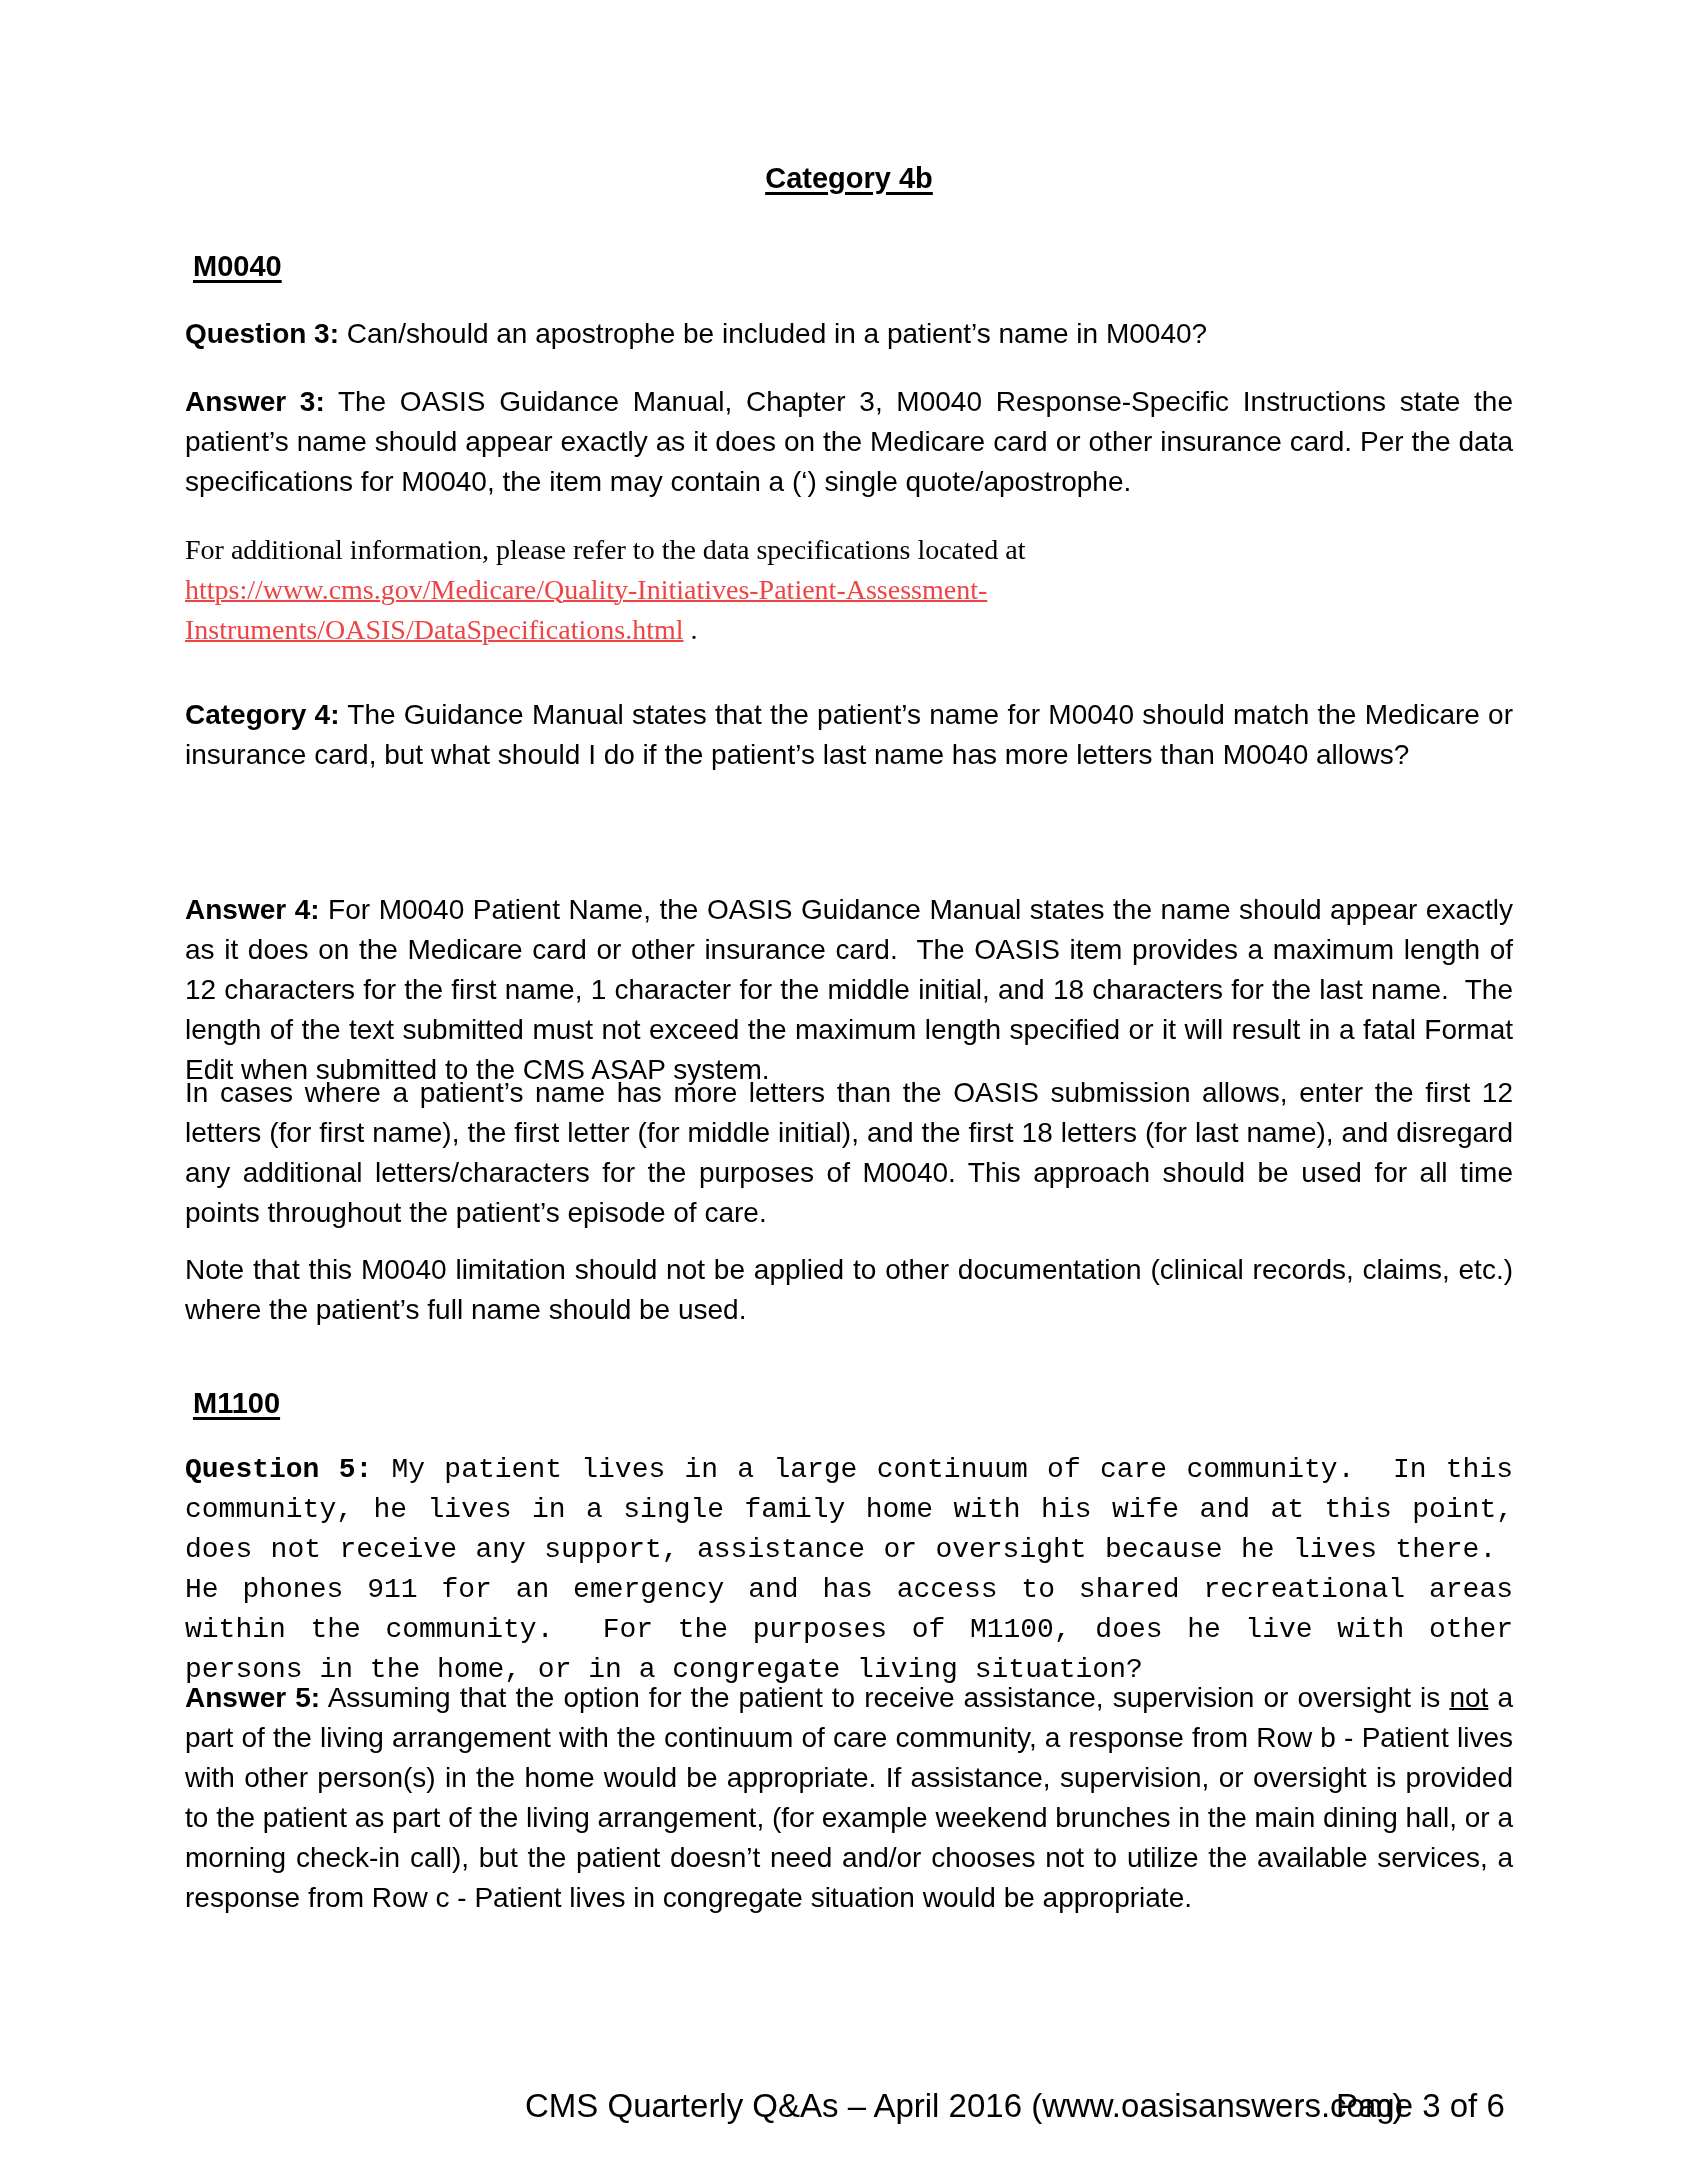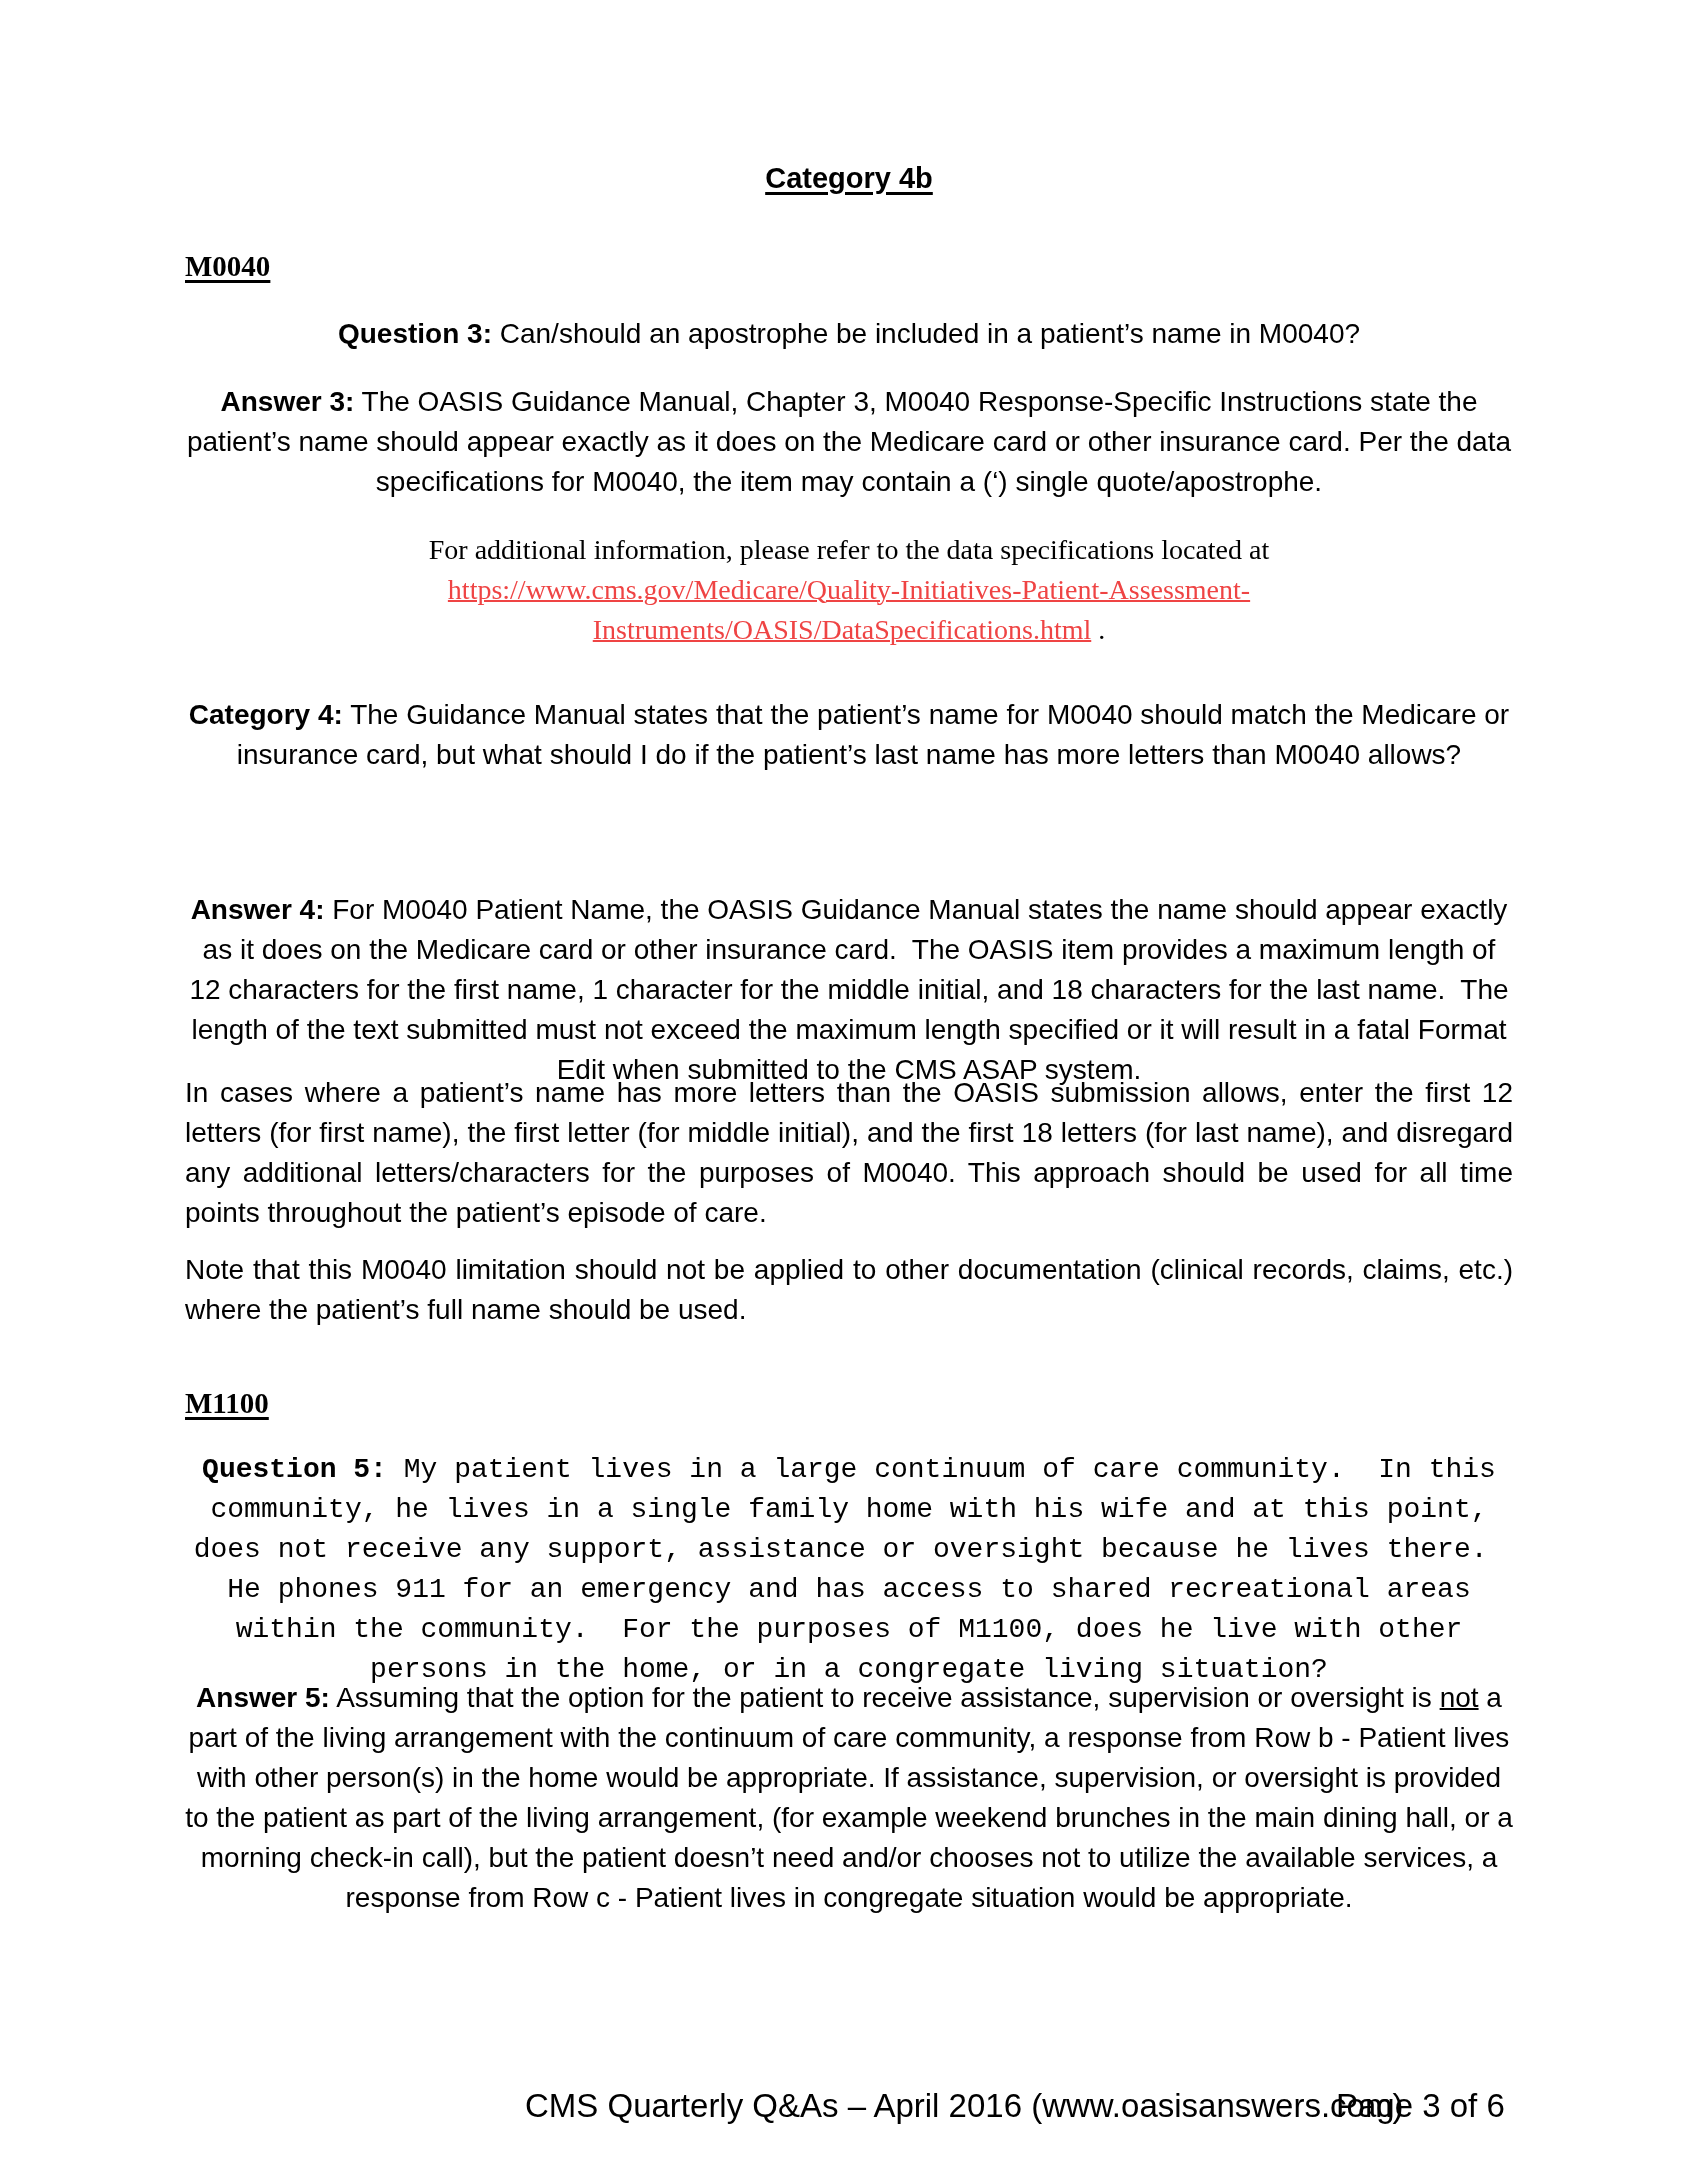--- a/index.html
+++ b/index.html
@@ -4,24 +4,24 @@
 <style>
   html, body { margin: 0; padding: 0; background: #ffffff; }
   body { width: 1683px; height: 2178px; position: relative; overflow: hidden;
          font-family: "Liberation Sans", sans-serif; color: #000; }
   .page { position: absolute; left: 185px; top: 0; width: 1328px; }
   .cat-title { position: absolute; left: 0; width: 1328px; top: 158px; text-align: center;
                font-weight: bold; font-size: 29px; line-height: 40px; }
   .cat-title span { text-decoration: underline; text-decoration-thickness: 3px; text-underline-offset: 4px; }
   .block { position: absolute; left: 0; width: 1328px; font-size: 28px; line-height: 40px;
            text-align: justify; }
-  .heading { position: absolute; left: 0; font-weight: bold; font-size: 29px; line-height: 40px;
-             text-decoration: underline; text-decoration-thickness: 3px; text-underline-offset: 4px; font-family: Liberation Serif, serif; }
+  .heading { position: absolute; left: 8px; font-weight: bold; font-size: 29px; line-height: 40px;
+             text-decoration: underline; text-decoration-thickness: 3px; text-underline-offset: 4px; }
   .lbl { font-weight: bold; }
-  p { margin: 0; text-align: center; }
+  p { margin: 0; }
   .left { text-align: left; }
   a.link { color: #ef4444; text-decoration: underline; text-decoration-thickness: 2px; }
   .u { text-decoration: underline; text-decoration-thickness: 2px; }
   .footer { position: absolute; top: 2086px; font-size: 33px; line-height: 40px; }
 </style>
 </head>
 <body>
 
 <div class="page">
 

